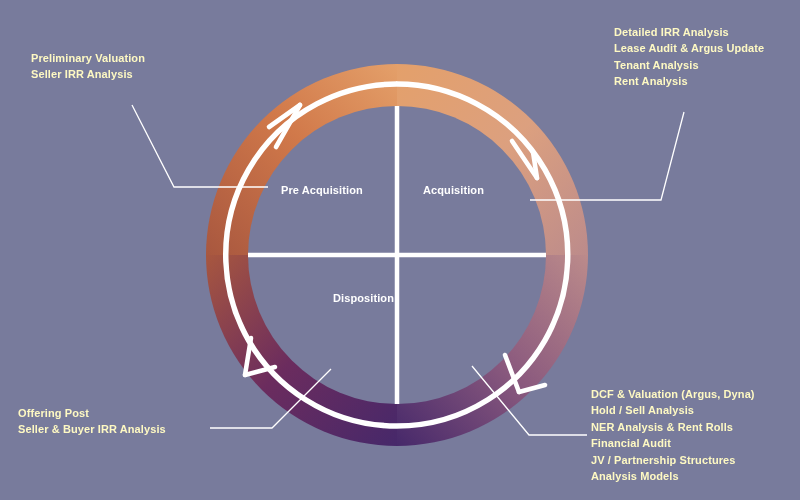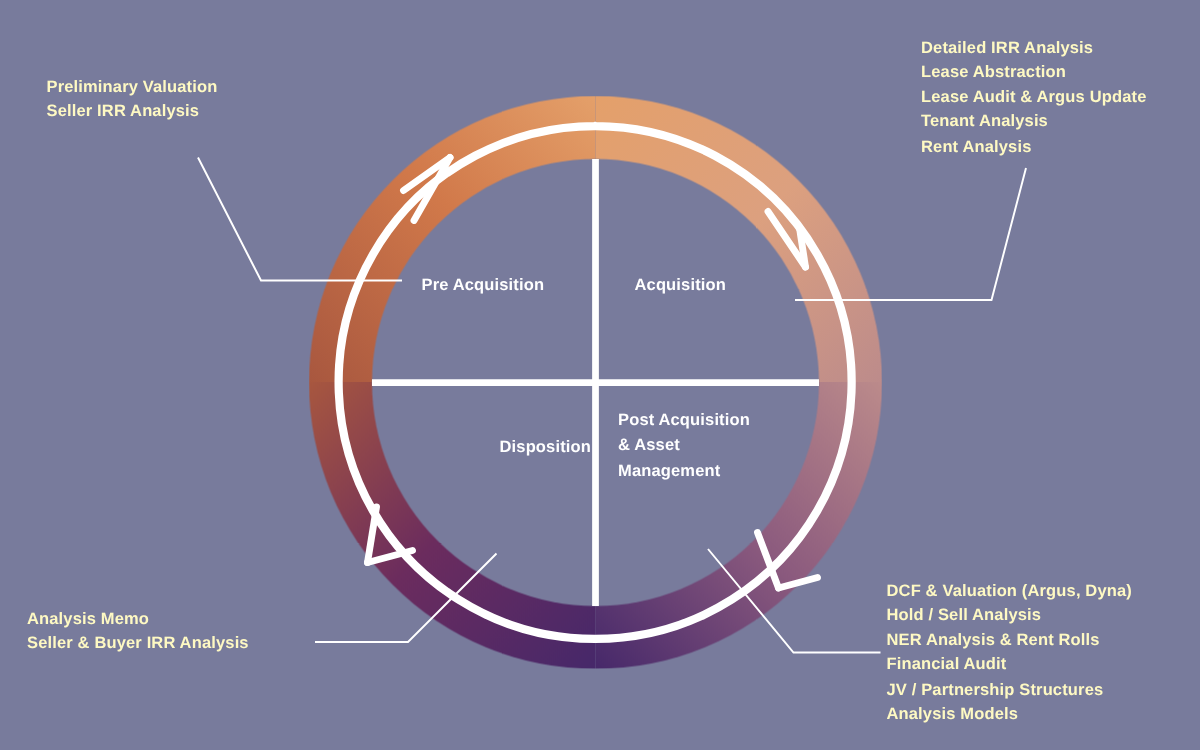--- a/index.html
+++ b/index.html
@@ -150,41 +150,35 @@
 
   <div class="quad-label" id="quad-pre-acquisition">
     <span class="line">Pre Acquisition</span>
   </div>
   <div class="quad-label" id="quad-acquisition">
     <span class="line">Acquisition</span>
   </div>
   <div class="quad-label" id="quad-disposition">
     <span class="line">Disposition</span>
   </div>
-  <div class="quad-label" id="quad-post-acquisition">
-    <span class="line">Post Acquisition</span>
-    <span class="line">&amp; Asset</span>
-    <span class="line">Management</span>
-  </div>
 
   <div class="callout" id="callout-top-left">
     <span class="line">Preliminary Valuation</span>
     <span class="line">Seller IRR Analysis</span>
   </div>
 
   <div class="callout" id="callout-top-right">
     <span class="line">Detailed IRR Analysis</span>
-    <span class="line">Lease Abstraction</span>
     <span class="line">Lease Audit &amp; Argus Update</span>
     <span class="line">Tenant Analysis</span>
     <span class="line">Rent Analysis</span>
   </div>
 
   <div class="callout" id="callout-bot-left">
-    <span class="line">Analysis Memo</span>
+    <span class="line">Offering Post</span>
     <span class="line">Seller &amp; Buyer IRR Analysis</span>
   </div>
 
   <div class="callout" id="callout-bot-right">
     <span class="line">DCF &amp; Valuation (Argus, Dyna)</span>
     <span class="line">Hold / Sell Analysis</span>
     <span class="line">NER Analysis &amp; Rent Rolls</span>
     <span class="line">Financial Audit</span>
     <span class="line">JV / Partnership Structures</span>
     <span class="line">Analysis Models</span>

